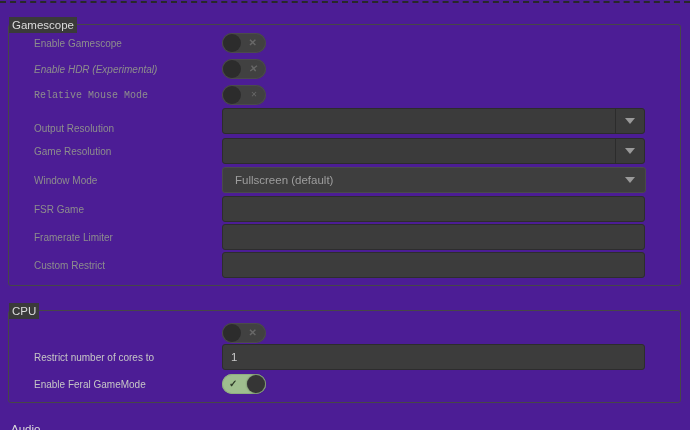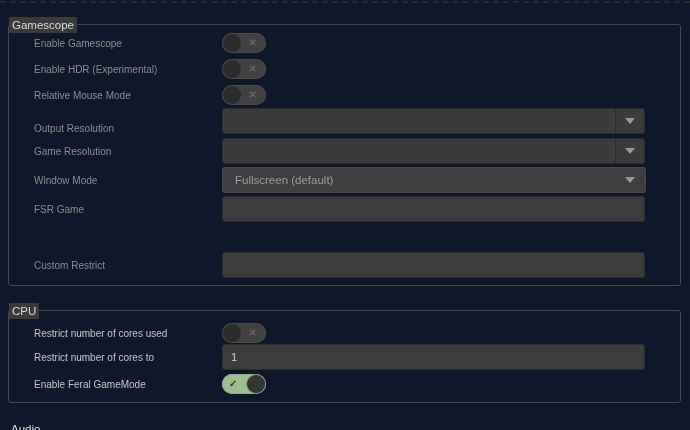--- a/index.html
+++ b/index.html
@@ -1,18 +1,18 @@
 <!DOCTYPE html>
 <html><head>
 <meta charset="utf-8">
 <style>
   html,body{margin:0;padding:0;background:#2e2e2e;}
   .screen{
     position:relative;width:690px;height:430px;overflow:hidden;
-    background:#0f172a;
+    background:#4c1d95;
     font-family:"Liberation Sans",sans-serif;
     -webkit-font-smoothing:antialiased;
   }
   .drop-line{position:absolute;top:1px;left:0;width:690px;height:0;border-top:2px dashed #292929;}
 
   
   .frame{position:absolute;left:8px;width:673px;border:1px solid #474747;border-radius:3px;box-sizing:border-box;}
   #frame-gamescope{top:24px;height:262px;}
   #frame-cpu{top:310px;height:93px;}
   .frame-title{
@@ -71,29 +71,29 @@
     <span class="frame-title">Gamescope</span>
 
     <div class="row" style="top:8px;height:20px;">
       <span class="lbl dim">Enable Gamescope</span>
       <div class="toggle off">
         <span class="knob"></span>
         <span class="tg-glyph">✕</span>
       </div>
     </div>
 
-    <div class="row" style="top:34px;height:20px;">
+    <div class="row" style="top:34px;height:20px;font-style:italic;">
       <span class="lbl dim">Enable HDR (Experimental)</span>
       <div class="toggle off">
         <span class="knob"></span>
         <span class="tg-glyph">✕</span>
       </div>
     </div>
 
-    <div class="row" style="top:60px;height:20px;">
+    <div class="row" style="top:60px;height:20px;font-family:Liberation Mono, monospace;">
       <span class="lbl dim">Relative Mouse Mode</span>
       <div class="toggle off">
         <span class="knob"></span>
         <span class="tg-glyph">✕</span>
       </div>
     </div>
 
     <div class="row" style="top:83px;height:39px;">
       <span class="lbl dim">Output Resolution</span>
       <div class="combo">
@@ -120,32 +120,35 @@
         <span class="dd-text">Fullscreen (default)</span>
         <span class="arrow-down"></span>
       </div>
     </div>
 
     <div class="row" style="top:171px;height:26px;">
       <span class="lbl dim">FSR Game</span>
       <input class="entry" type="text" value="" style="">
     </div>
 
+    <div class="row" style="top:199px;height:26px;">
+      <span class="lbl dim">Framerate Limiter</span>
+      <input class="entry" type="text" value="" style="">
+    </div>
 
     <div class="row" style="top:227px;height:26px;">
       <span class="lbl dim">Custom Restrict</span>
       <input class="entry" type="text" value="" style="">
     </div>
   </div>
 
   <div class="frame" id="frame-cpu">
     <span class="frame-title">CPU</span>
 
     <div class="row" style="top:12px;height:20px;">
-      <span class="lbl bright">Restrict number of cores used</span>
       <div class="toggle off">
         <span class="knob"></span>
         <span class="tg-glyph">✕</span>
       </div>
     </div>
 
     <div class="row" style="top:33px;height:26px;text-decoration:underline;">
       <span class="lbl bright">Restrict number of cores to</span>
       <input class="entry" type="text" value="1" style="">
     </div>

